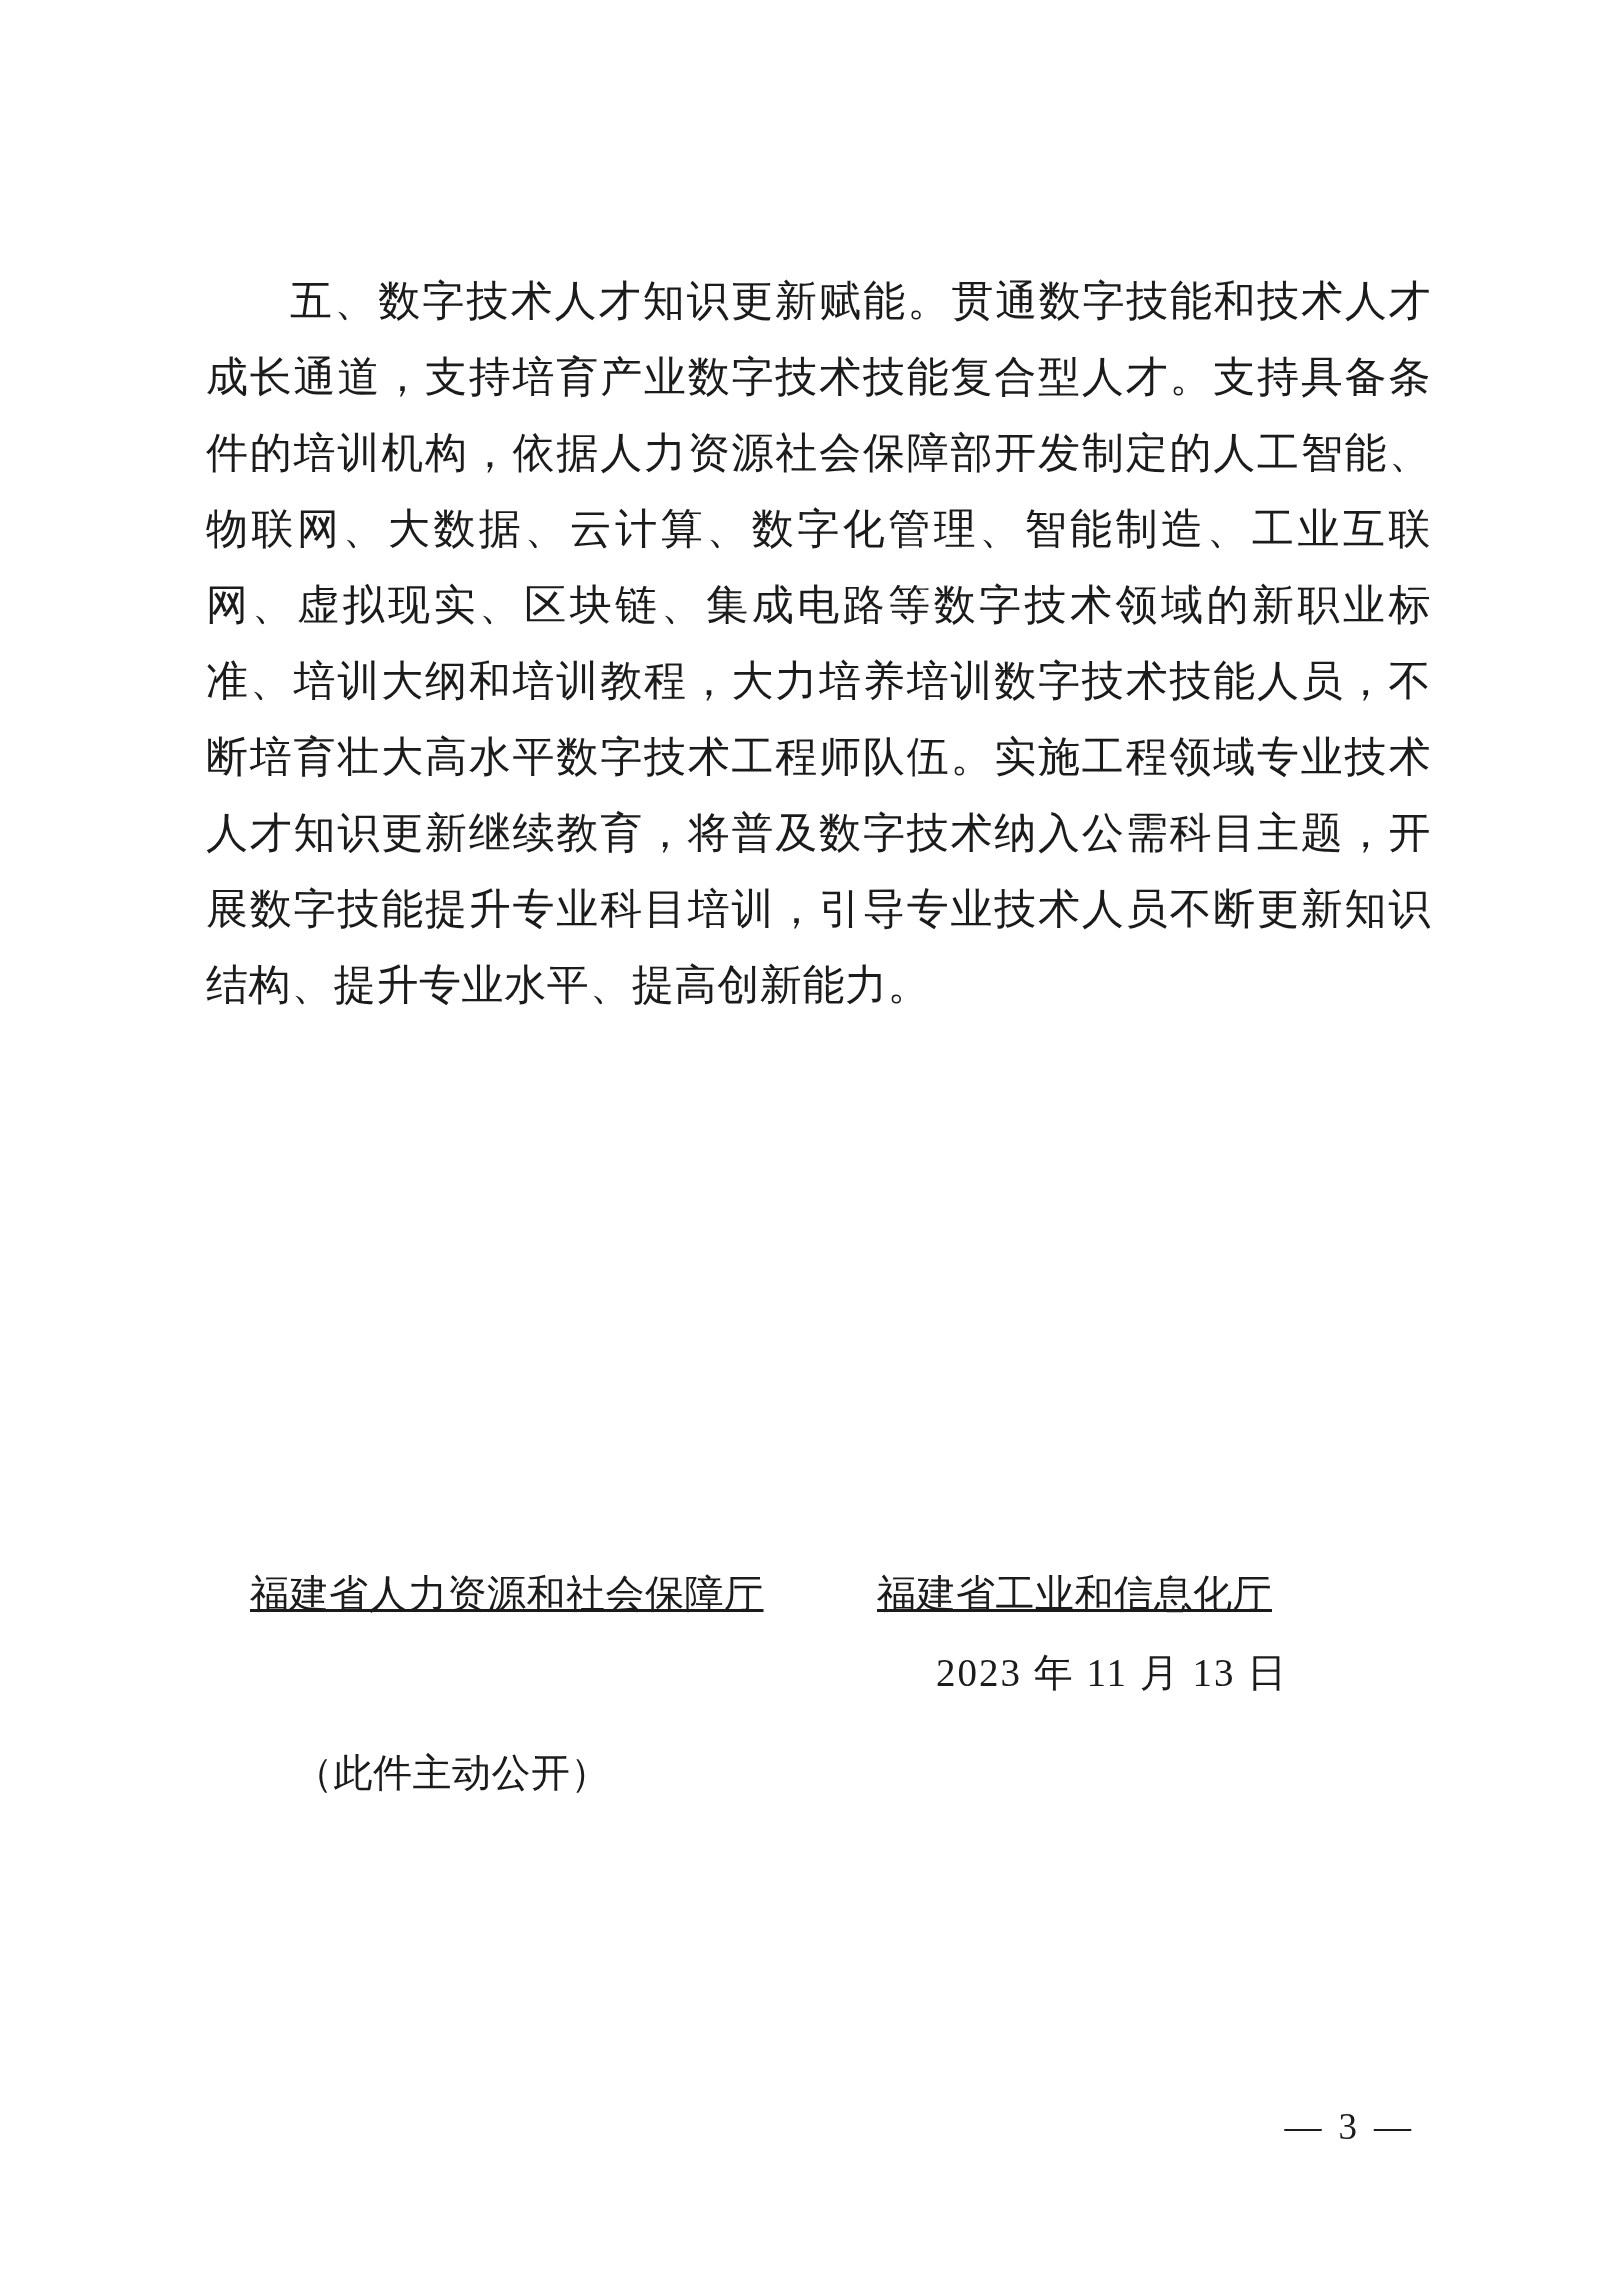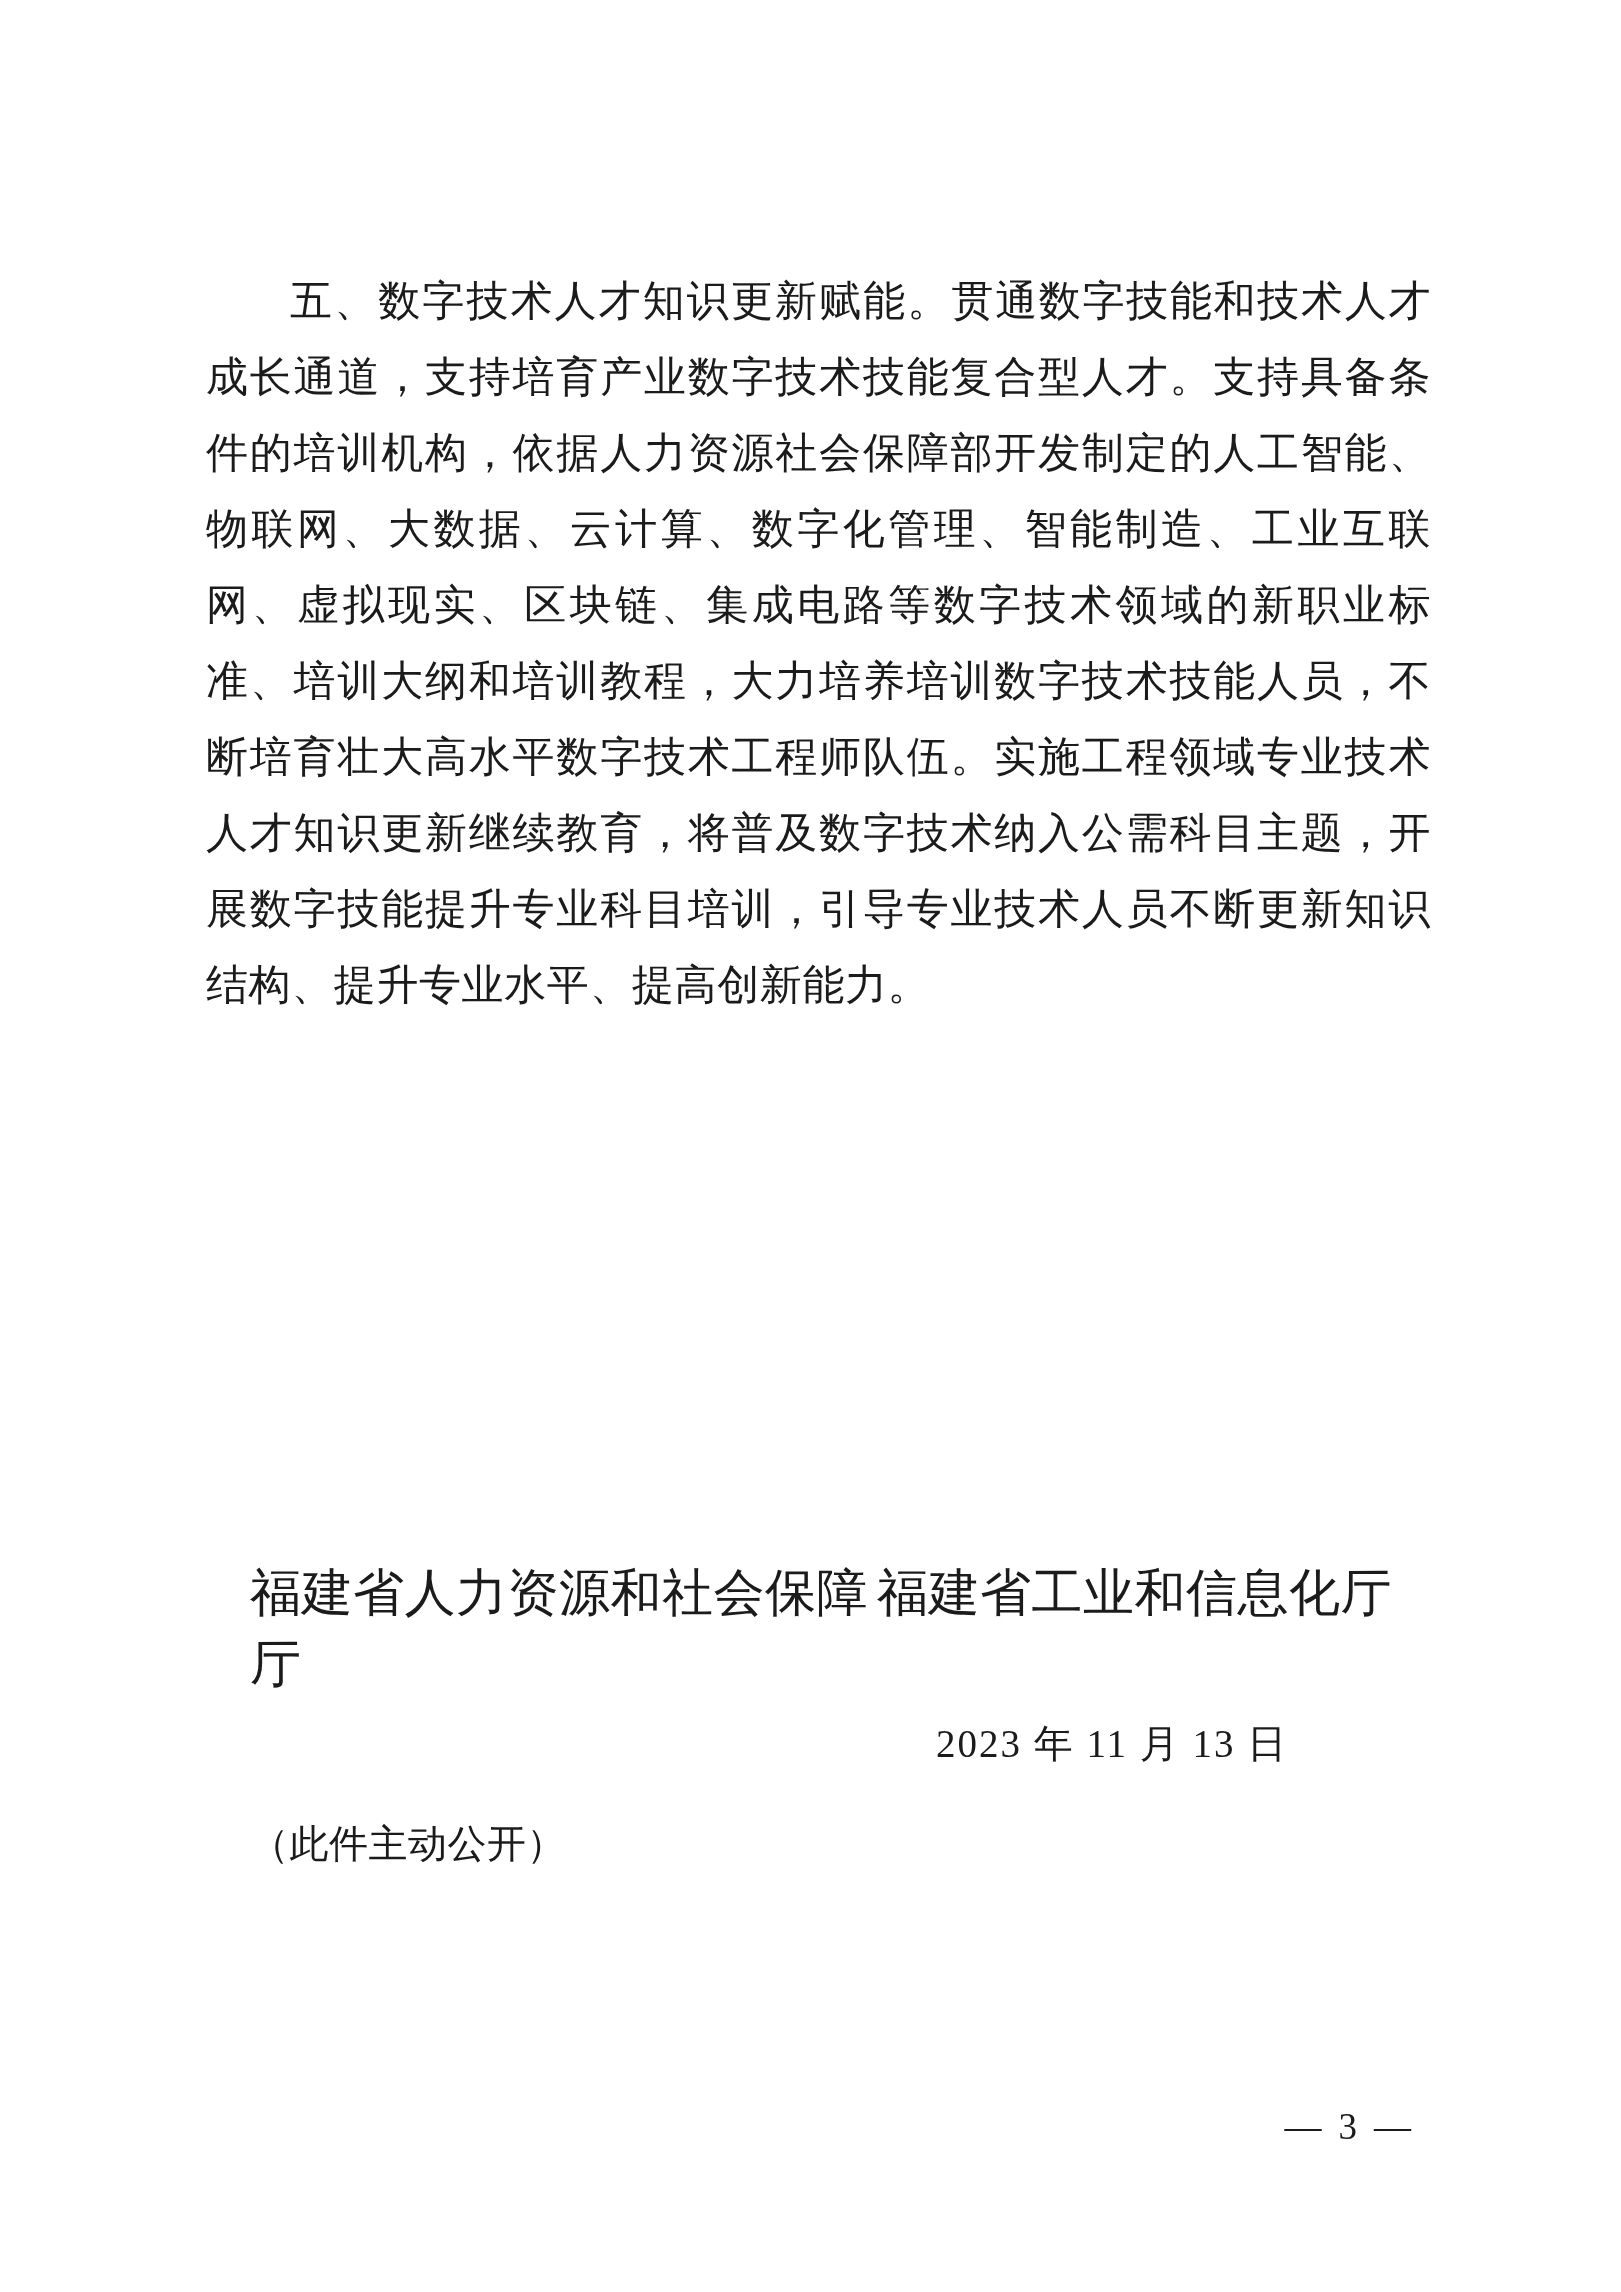--- a/index.html
+++ b/index.html
@@ -45,23 +45,24 @@
   }
   .sign-block {
     position: absolute;
     left: 250px;
     top: 1558px;
     width: 1186px;
   }
   .sign-row {
     display: flex;
     align-items: baseline;
-    font-size: 51px;
+    font-size: 39px;
     line-height: 71px;
     color: #1b1b1b;
+    text-decoration: underline;
   }
   .sign-left {
     width: 627px;
     letter-spacing: 0.5px;
   }
   .sign-right {
     letter-spacing: 0.5px;
   }
   .date-row {
     margin-top: 7.8px;
@@ -70,20 +71,21 @@
     line-height: 71px;
     letter-spacing: 2px;
     color: #1b1b1b;
   }
   .public-note {
     margin-top: 29px;
     font-size: 39px;
     line-height: 71px;
     letter-spacing: 0.5px;
     color: #1b1b1b;
+    margin-left: 44px;
   }
   .page-number {
     position: absolute;
     right: 206px;
     bottom: 145px;
     font-size: 37px;
     letter-spacing: 3.9px;
     color: #1b1b1b;
     font-family: "Liberation Serif", "DejaVu Serif", serif;
   }

